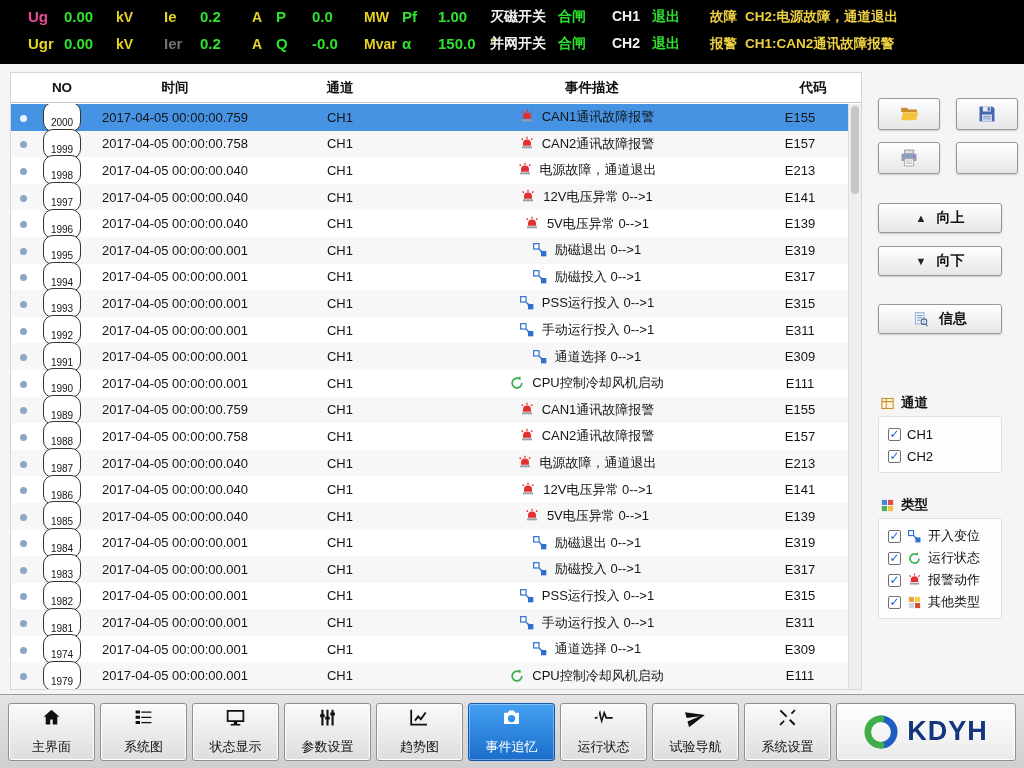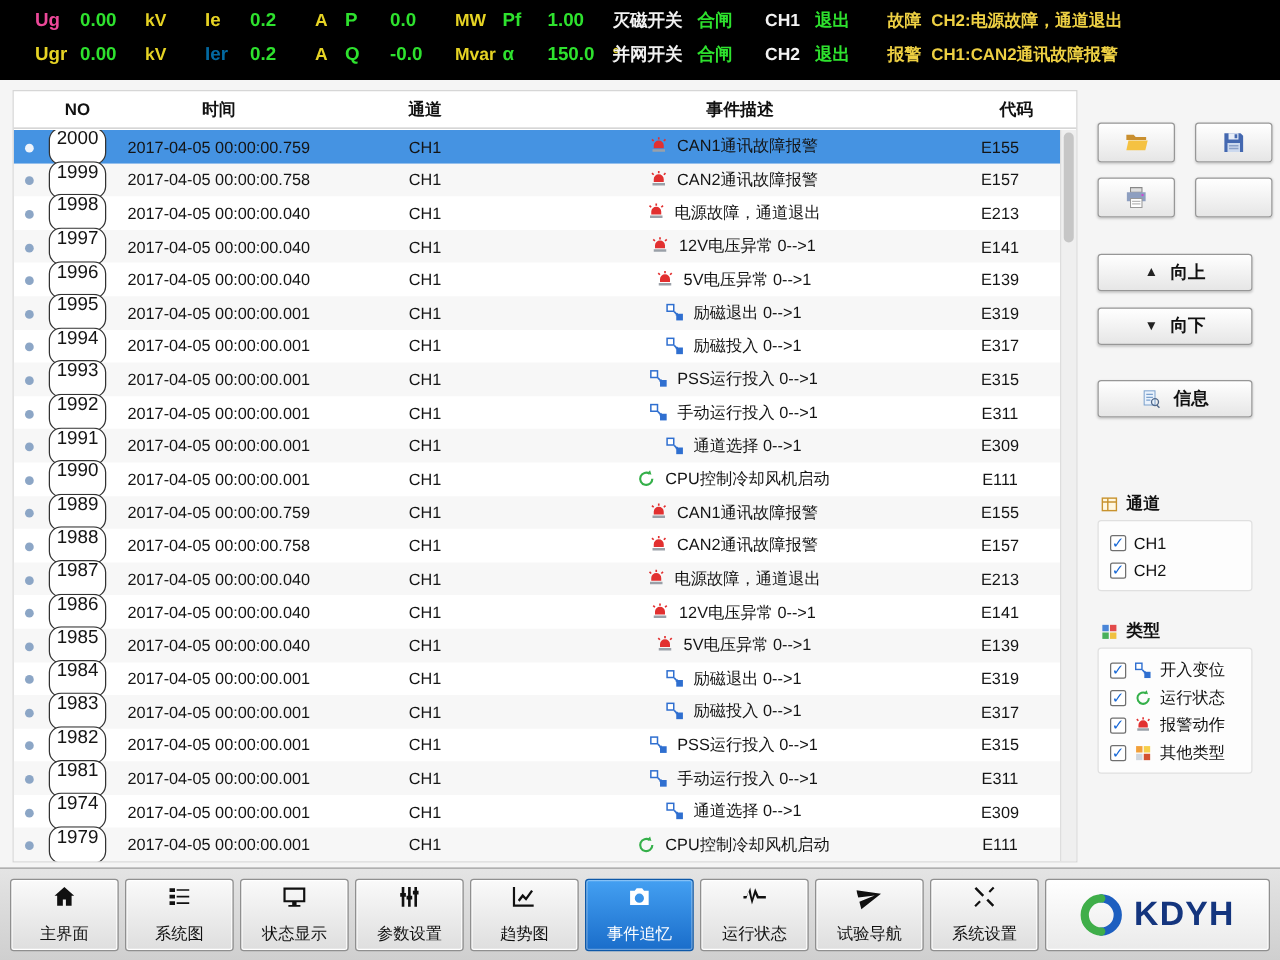--- a/index.html
+++ b/index.html
@@ -39,21 +39,21 @@
           height:26.6px; align-items:center; font-size:13px; color:#141414; cursor:default; }
   .trow.alt { background:#f7f7f7; }
   .trow.selected { background:#4593e2; }
   .cell { overflow:hidden; white-space:nowrap; }
   .c-bullet { text-align:center; }
   .bullet { display:inline-block; width:7px; height:7px; border-radius:50%; background:#8ca6c6; }
   .trow.selected .bullet { background:#eef4fb; }
   .c-no { text-align:center; }
   .no-badge { display:inline-block; min-width:38px; height:30px; line-height:16px;
               background:#fff; border:1px solid #333; border-radius:10px;
-              font-size:15px; text-align:center; padding:0 5px; }
+              font-size:10px; text-align:center; padding:12px 5px; }
   .c-time,.c-ch,.c-code { text-align:center; }
   .c-desc { display:flex; align-items:center; gap:7px; padding-left:2px;justify-content:center; }
   .evicon { display:inline-flex; width:16px; height:16px; flex:0 0 auto; }
   .evicon .icon { width:100%; height:100%; }
   .evicon.sm { width:15px; height:15px; }
   .evicon.big { width:20px; height:20px; }
 
   .scrollbar { position:absolute; top:31px; right:0; bottom:0; width:13px;
                background:#efefef; border-left:1px solid #ddd; cursor:pointer; }
   .thumb { position:absolute; top:2px; left:2px; width:8px; height:88px;
@@ -208,21 +208,21 @@
       <div class="tb-metric"><span class="tb-label" style="color:#ec4899">Ug</span><span class="tb-value">0.00</span><span class="tb-unit">kV</span></div>
       <div class="tb-metric"><span class="tb-label" style="color:#e6d324">Ie</span><span class="tb-value">0.2</span><span class="tb-unit">A</span></div>
       <div class="tb-metric"><span class="tb-label" style="color:#2ee22e">P</span><span class="tb-value">0.0</span><span class="tb-unit">MW</span></div>
       <div class="tb-metric"><span class="tb-label" style="color:#2ee22e">Pf</span><span class="tb-value">1.00</span><span class="tb-unit"></span></div>
       <div class="tb-pair"><span class="tb-w">灭磁开关</span><span class="tb-g">合闸</span></div>
       <div class="tb-pair"><span class="tb-w">CH1</span><span class="tb-g">退出</span></div>
       <div class="tb-pair tb-alert"><span class="tb-y">故障</span><span class="tb-y">CH2:电源故障，通道退出</span></div>
     </div>
     <div class="tb-row r2">
       <div class="tb-metric"><span class="tb-label" style="color:#e6d324">Ugr</span><span class="tb-value">0.00</span><span class="tb-unit">kV</span></div>
-      <div class="tb-metric"><span class="tb-label" style="color:#0369a1">Ier</span><span class="tb-value">0.2</span><span class="tb-unit">A</span></div>
+      <div class="tb-metric"><span class="tb-label" style="color:#737373">Ier</span><span class="tb-value">0.2</span><span class="tb-unit">A</span></div>
       <div class="tb-metric"><span class="tb-label" style="color:#2ee22e">Q</span><span class="tb-value">-0.0</span><span class="tb-unit">Mvar</span></div>
       <div class="tb-metric"><span class="tb-label" style="color:#2ee22e">α</span><span class="tb-value">150.0</span><span class="tb-unit">°</span></div>
       <div class="tb-pair"><span class="tb-w">并网开关</span><span class="tb-g">合闸</span></div>
       <div class="tb-pair"><span class="tb-w">CH2</span><span class="tb-g">退出</span></div>
       <div class="tb-pair tb-alert"><span class="tb-y">报警</span><span class="tb-y">CH1:CAN2通讯故障报警</span></div>
     </div>
   </div>
 
 <div class="main">
   <div class="thead">

